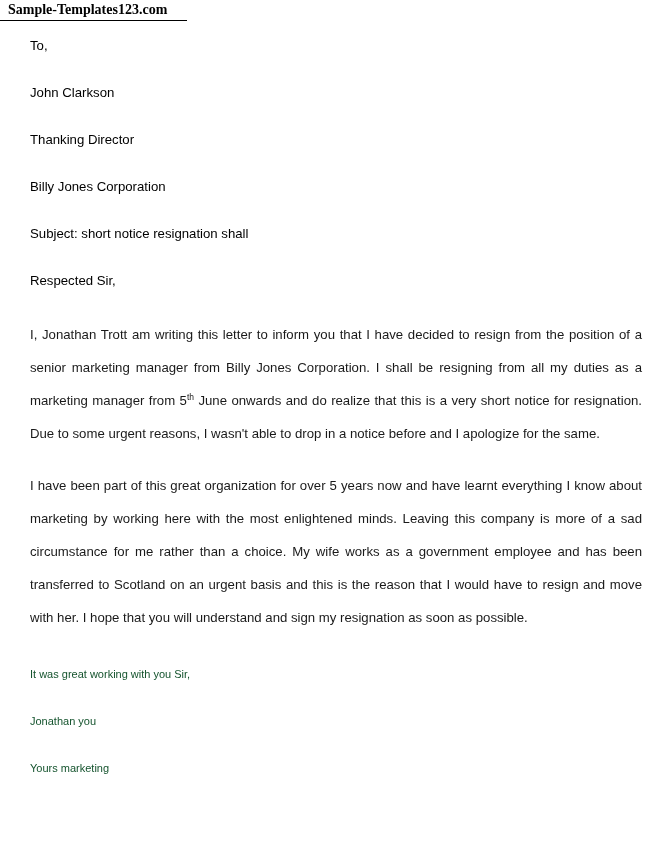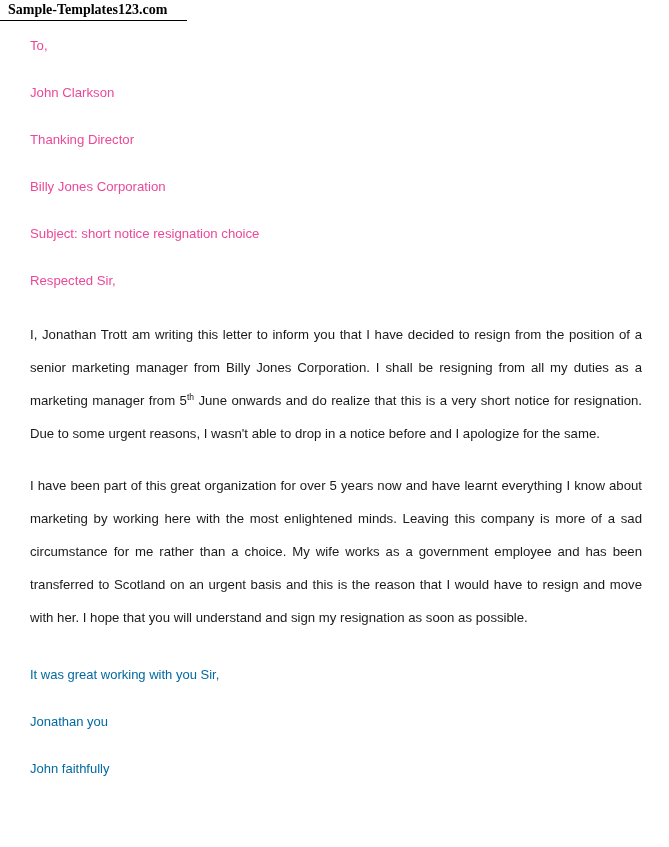--- a/index.html
+++ b/index.html
@@ -41,38 +41,38 @@
   .letter {
     position: absolute;
     top: 22px;
     left: 30px;
     right: 27px;
     bottom: 10px;
   }
   .line {
     font-size: 13.2px;
     line-height: 47px;
-    color: #ec4899;
+    color: #000000;
     white-space: nowrap;
   }
   .para {
     font-size: 13.2px;
     line-height: 33px;
     color: #1a1a1a;
     text-align: justify;
     text-justify: inter-word;
     margin: 0;
   }
   .para-1 { margin-top: 14px; }
   .para-2 { margin-top: 19px; }
   .closing-block { margin-top: 17px; }
   .closing-line {
-    font-size: 13px;
+    font-size: 11px;
     line-height: 47px;
-    color: #0369a1;
+    color: #14532d;
     white-space: nowrap;
   }
   sup {
     font-size: 8.5px;
     vertical-align: super;
     line-height: 0;
   }
 </style>
 </head>
 <body>
@@ -81,28 +81,28 @@
 
   <div class="watermark">Sample-Templates123.com</div>
   <div class="watermark-rule"></div>
 
   <div class="letter">
 
     <div class="line">To,</div>
     <div class="line">John Clarkson</div>
     <div class="line">Thanking Director</div>
     <div class="line">Billy Jones Corporation</div>
-    <div class="line">Subject: short notice resignation choice</div>
+    <div class="line">Subject: short notice resignation shall</div>
     <div class="line">Respected Sir,</div>
 
     <p class="para para-1"><span>I, Jonathan Trott am writing this letter to inform you that I have decided to resign from the position of a senior marketing manager from Billy Jones Corporation. I shall be resigning from all my duties as a marketing manager from 5</span><sup>th</sup><span> June onwards and do realize that this is a very short notice for resignation. Due to some urgent reasons, I wasn't able to drop in a notice before and I apologize for the same.</span></p>
 
     <p class="para para-2">I have been part of this great organization for over 5 years now and have learnt everything I know about marketing by working here with the most enlightened minds. Leaving this company is more of a sad circumstance for me rather than a choice. My wife works as a government employee and has been transferred to Scotland on an urgent basis and this is the reason that I would have to resign and move with her.  I hope that you will understand and sign my resignation as soon as possible.</p>
 
     <div class="closing-block">
       <div class="closing-line">It was great working with you Sir,</div>
       <div class="closing-line">Jonathan you</div>
-      <div class="closing-line">John faithfully</div>
+      <div class="closing-line">Yours marketing</div>
     </div>
 
   </div>
 
 </div>
 
 </body></html>

